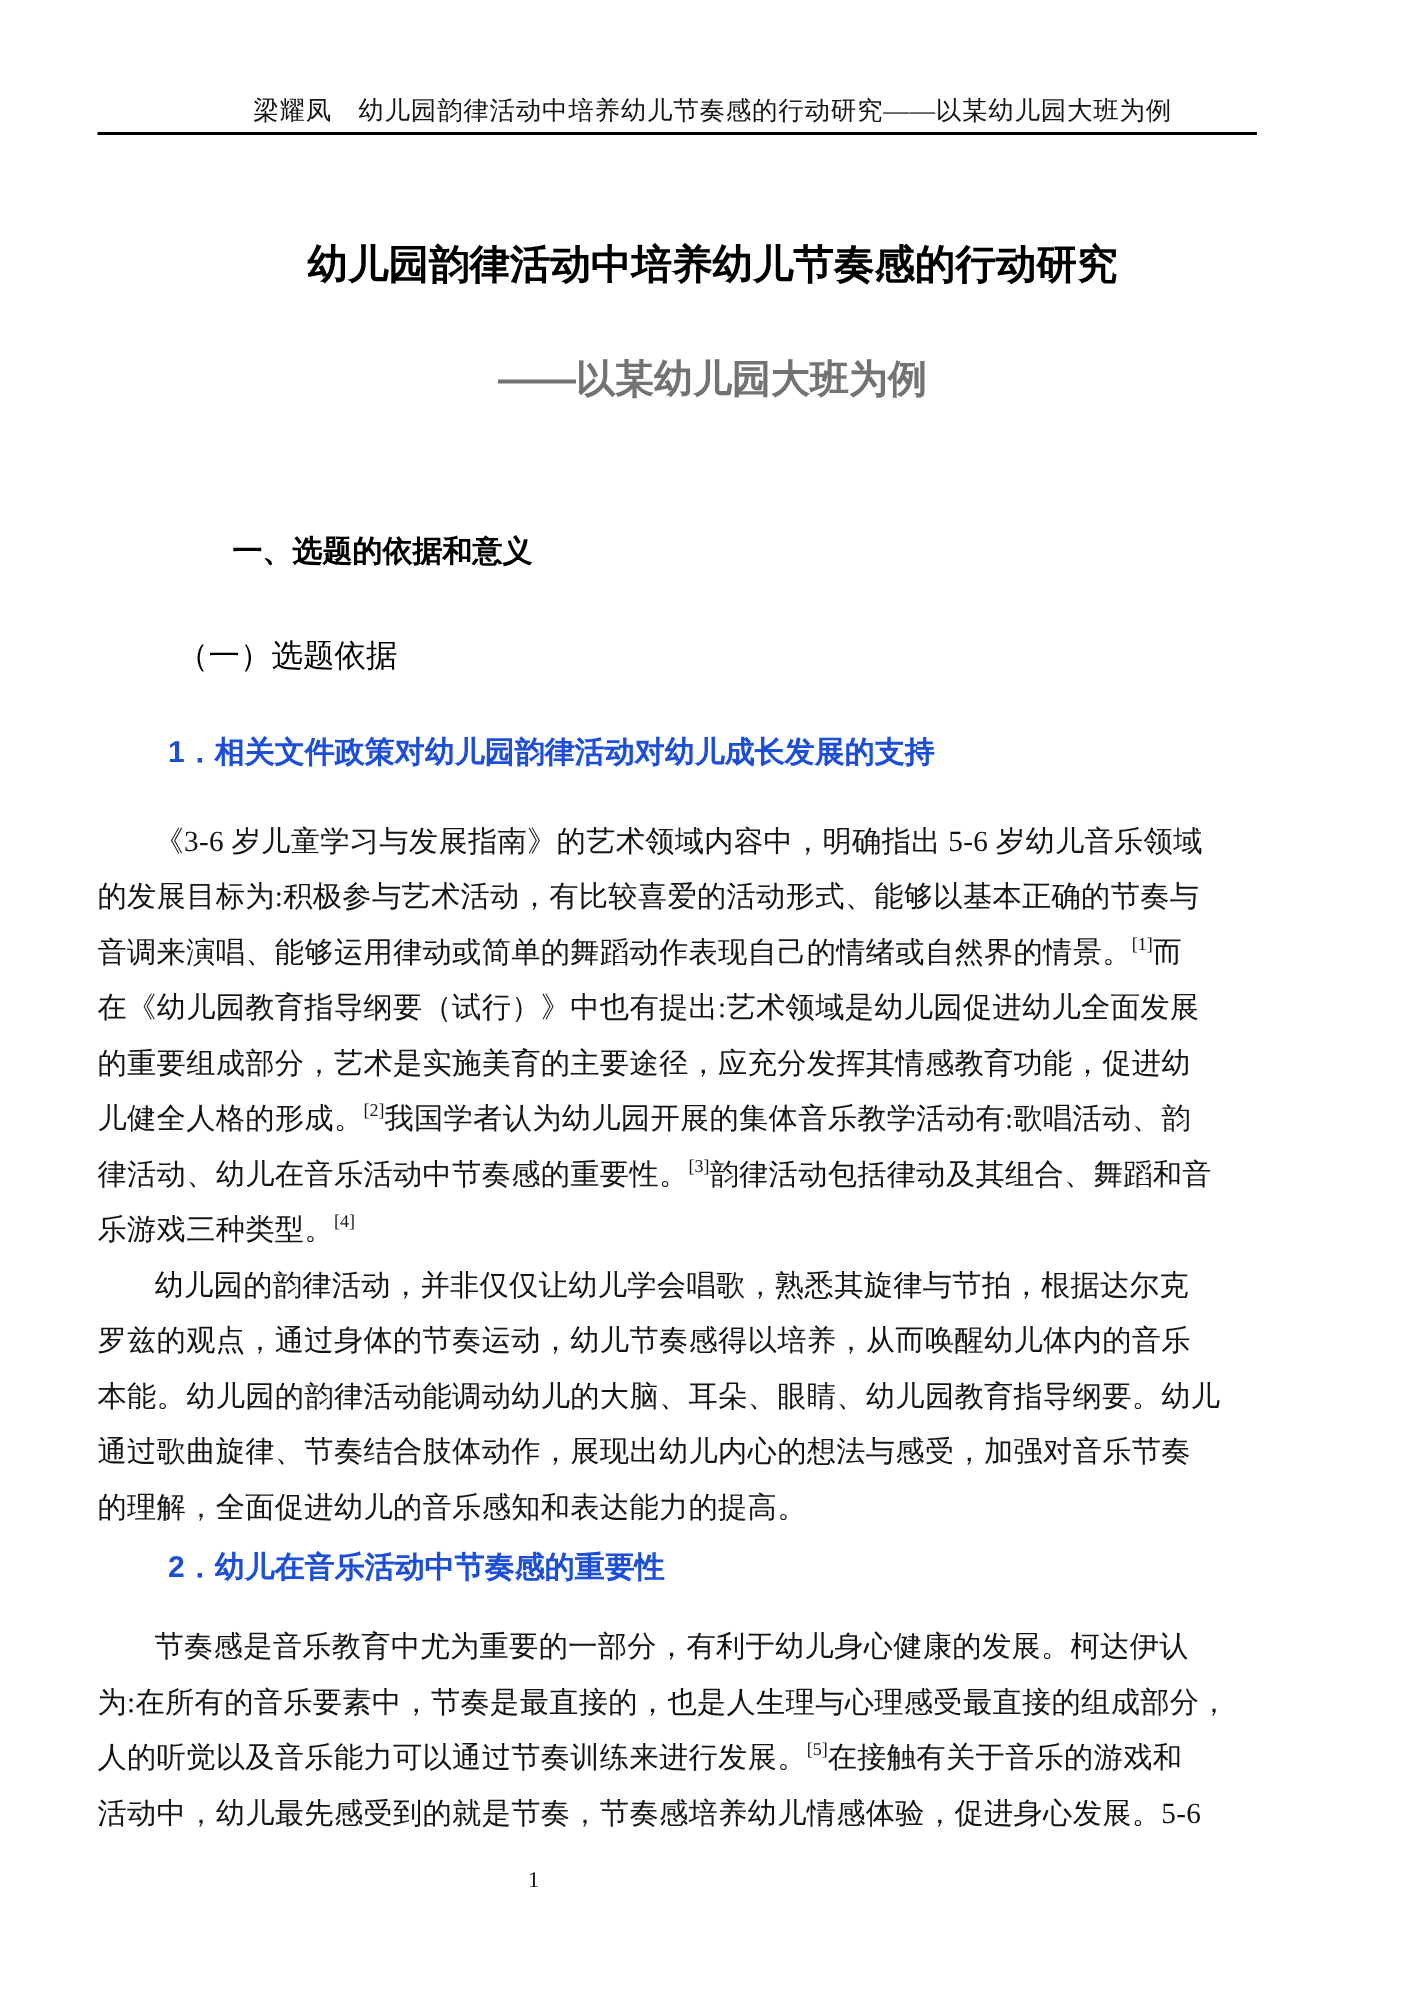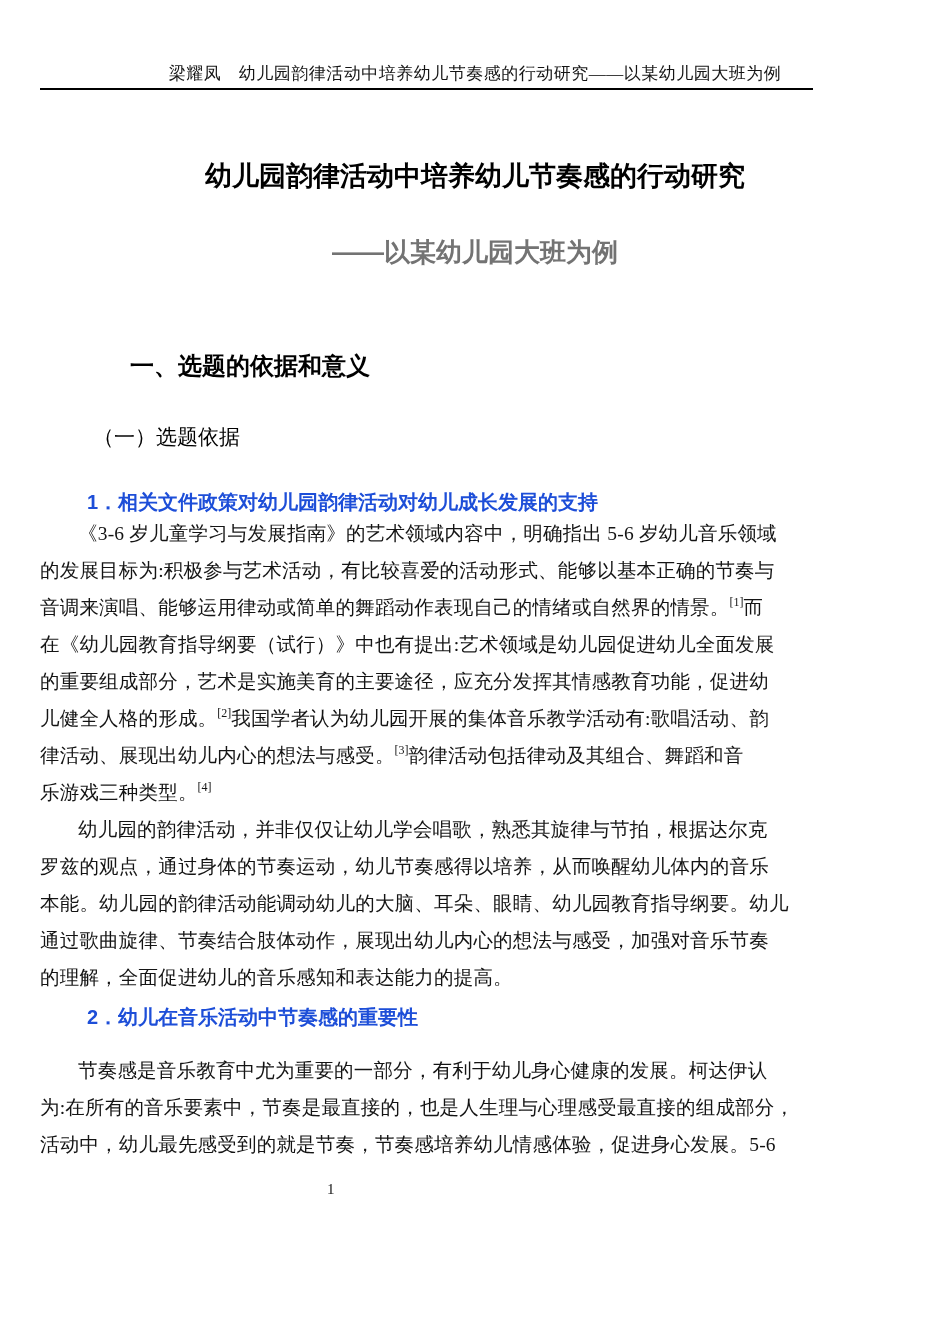--- a/index.html
+++ b/index.html
@@ -7,21 +7,21 @@
     padding: 0;
     background: #e8e8e8;
   }
   .page {
     position: relative;
     width: 950px;
     height: 1344px;
     margin: 0 auto;
     background: #ffffff;
     box-sizing: border-box;
-    padding: 0 40px;
+    padding: 0 65px;
     color: #141414;
     font-family: "Liberation Serif", "DejaVu Serif", serif;
     overflow: hidden;
   }
   
   .running-head {
     margin-top: 62px;
     text-align: center;
     font-size: 17px;
     line-height: 24px;
@@ -50,23 +50,23 @@
     font-family: "Liberation Sans", "DejaVu Sans", sans-serif;
     font-weight: 700;
     font-size: 26px;
     line-height: 32px;
     color: #737373;
   }
   
   .h-section {
     margin-top: 85px;
     padding-left: 90px;
-    font-family: Liberation Mono, monospace;
+    font-family: Liberation Serif, serif;
     font-weight: 700;
-    font-size: 24px;
+    font-size: 20px;
     line-height: 30px;
     color: #000000;
   }
   .h-subsection {
     margin-top: 40px;
     padding-left: 53px;
     font-family: "Liberation Serif", "DejaVu Serif", serif;
     font-weight: 500;
     font-size: 21px;
     line-height: 28px;
@@ -79,21 +79,21 @@
     font-weight: 700;
     font-size: 20px;
     line-height: 26px;
     color: #1d4ed8;
   }
   .h-point.tight {
     margin-top: 8px;
   }
   
   .para { margin: 0; }
-  .para.first { }
+  .para.first { margin-top: 28px; }
   .para.after-head { margin-top: 22px; }
   .line {
     font-size: 19.5px;
     line-height: 37px;
     text-align: justify;
     text-justify: inter-character;
     letter-spacing: 0.2px;
   }
   .line.indent { text-indent: 38px; }
   sup.cite {
@@ -128,35 +128,36 @@
 
   <div class="h-point">1．相关文件政策对幼儿园韵律活动对幼儿成长发展的支持</div>
 
   <div class="para first">
     <div class="line indent">《3-6 岁儿童学习与发展指南》的艺术领域内容中，明确指出 5-6 岁幼儿音乐领域</div>
     <div class="line">的发展目标为:积极参与艺术活动，有比较喜爱的活动形式、能够以基本正确的节奏与</div>
     <div class="line"><span>音调来演唱、能够运用律动或简单的舞蹈动作表现自己的情绪或自然界的情景。</span><sup class="cite">[1]</sup><span>而</span></div>
     <div class="line">在《幼儿园教育指导纲要（试行）》中也有提出:艺术领域是幼儿园促进幼儿全面发展</div>
     <div class="line">的重要组成部分，艺术是实施美育的主要途径，应充分发挥其情感教育功能，促进幼</div>
     <div class="line"><span>儿健全人格的形成。</span><sup class="cite">[2]</sup><span>我国学者认为幼儿园开展的集体音乐教学活动有:歌唱活动、韵</span></div>
-    <div class="line"><span>律活动、展现出幼儿内心的想法与感受。</span><sup class="cite">[3]</sup><span>韵律活动包括律动及其组合、舞蹈和音</span></div>
+    <div class="line"><span>律活动、幼儿在音乐活动中节奏感的重要性。</span><sup class="cite">[3]</sup><span>韵律活动包括律动及其组合、舞蹈和音</span></div>
     <div class="line"><span>乐游戏三种类型。</span><sup class="cite">[4]</sup></div>
   </div>
 
   <div class="para">
     <div class="line indent">幼儿园的韵律活动，并非仅仅让幼儿学会唱歌，熟悉其旋律与节拍，根据达尔克</div>
     <div class="line">罗兹的观点，通过身体的节奏运动，幼儿节奏感得以培养，从而唤醒幼儿体内的音乐</div>
     <div class="line">本能。幼儿园的韵律活动能调动幼儿的大脑、耳朵、眼睛、幼儿园教育指导纲要。幼儿</div>
     <div class="line">通过歌曲旋律、节奏结合肢体动作，展现出幼儿内心的想法与感受，加强对音乐节奏</div>
     <div class="line">的理解，全面促进幼儿的音乐感知和表达能力的提高。</div>
   </div>
 
   <div class="h-point tight">2．幼儿在音乐活动中节奏感的重要性</div>
 
   <div class="para after-head">
     <div class="line indent">节奏感是音乐教育中尤为重要的一部分，有利于幼儿身心健康的发展。柯达伊认</div>
     <div class="line">为:在所有的音乐要素中，节奏是最直接的，也是人生理与心理感受最直接的组成部分，</div>
+    <div class="line"><span>人的听觉以及音乐能力可以通过节奏训练来进行发展。</span><sup class="cite">[5]</sup><span>在接触有关于音乐的游戏和</span></div>
     <div class="line">活动中，幼儿最先感受到的就是节奏，节奏感培养幼儿情感体验，促进身心发展。5-6</div>
   </div>
 
   <div class="page-number">1</div>
 
 </div>
 
 </body></html>

